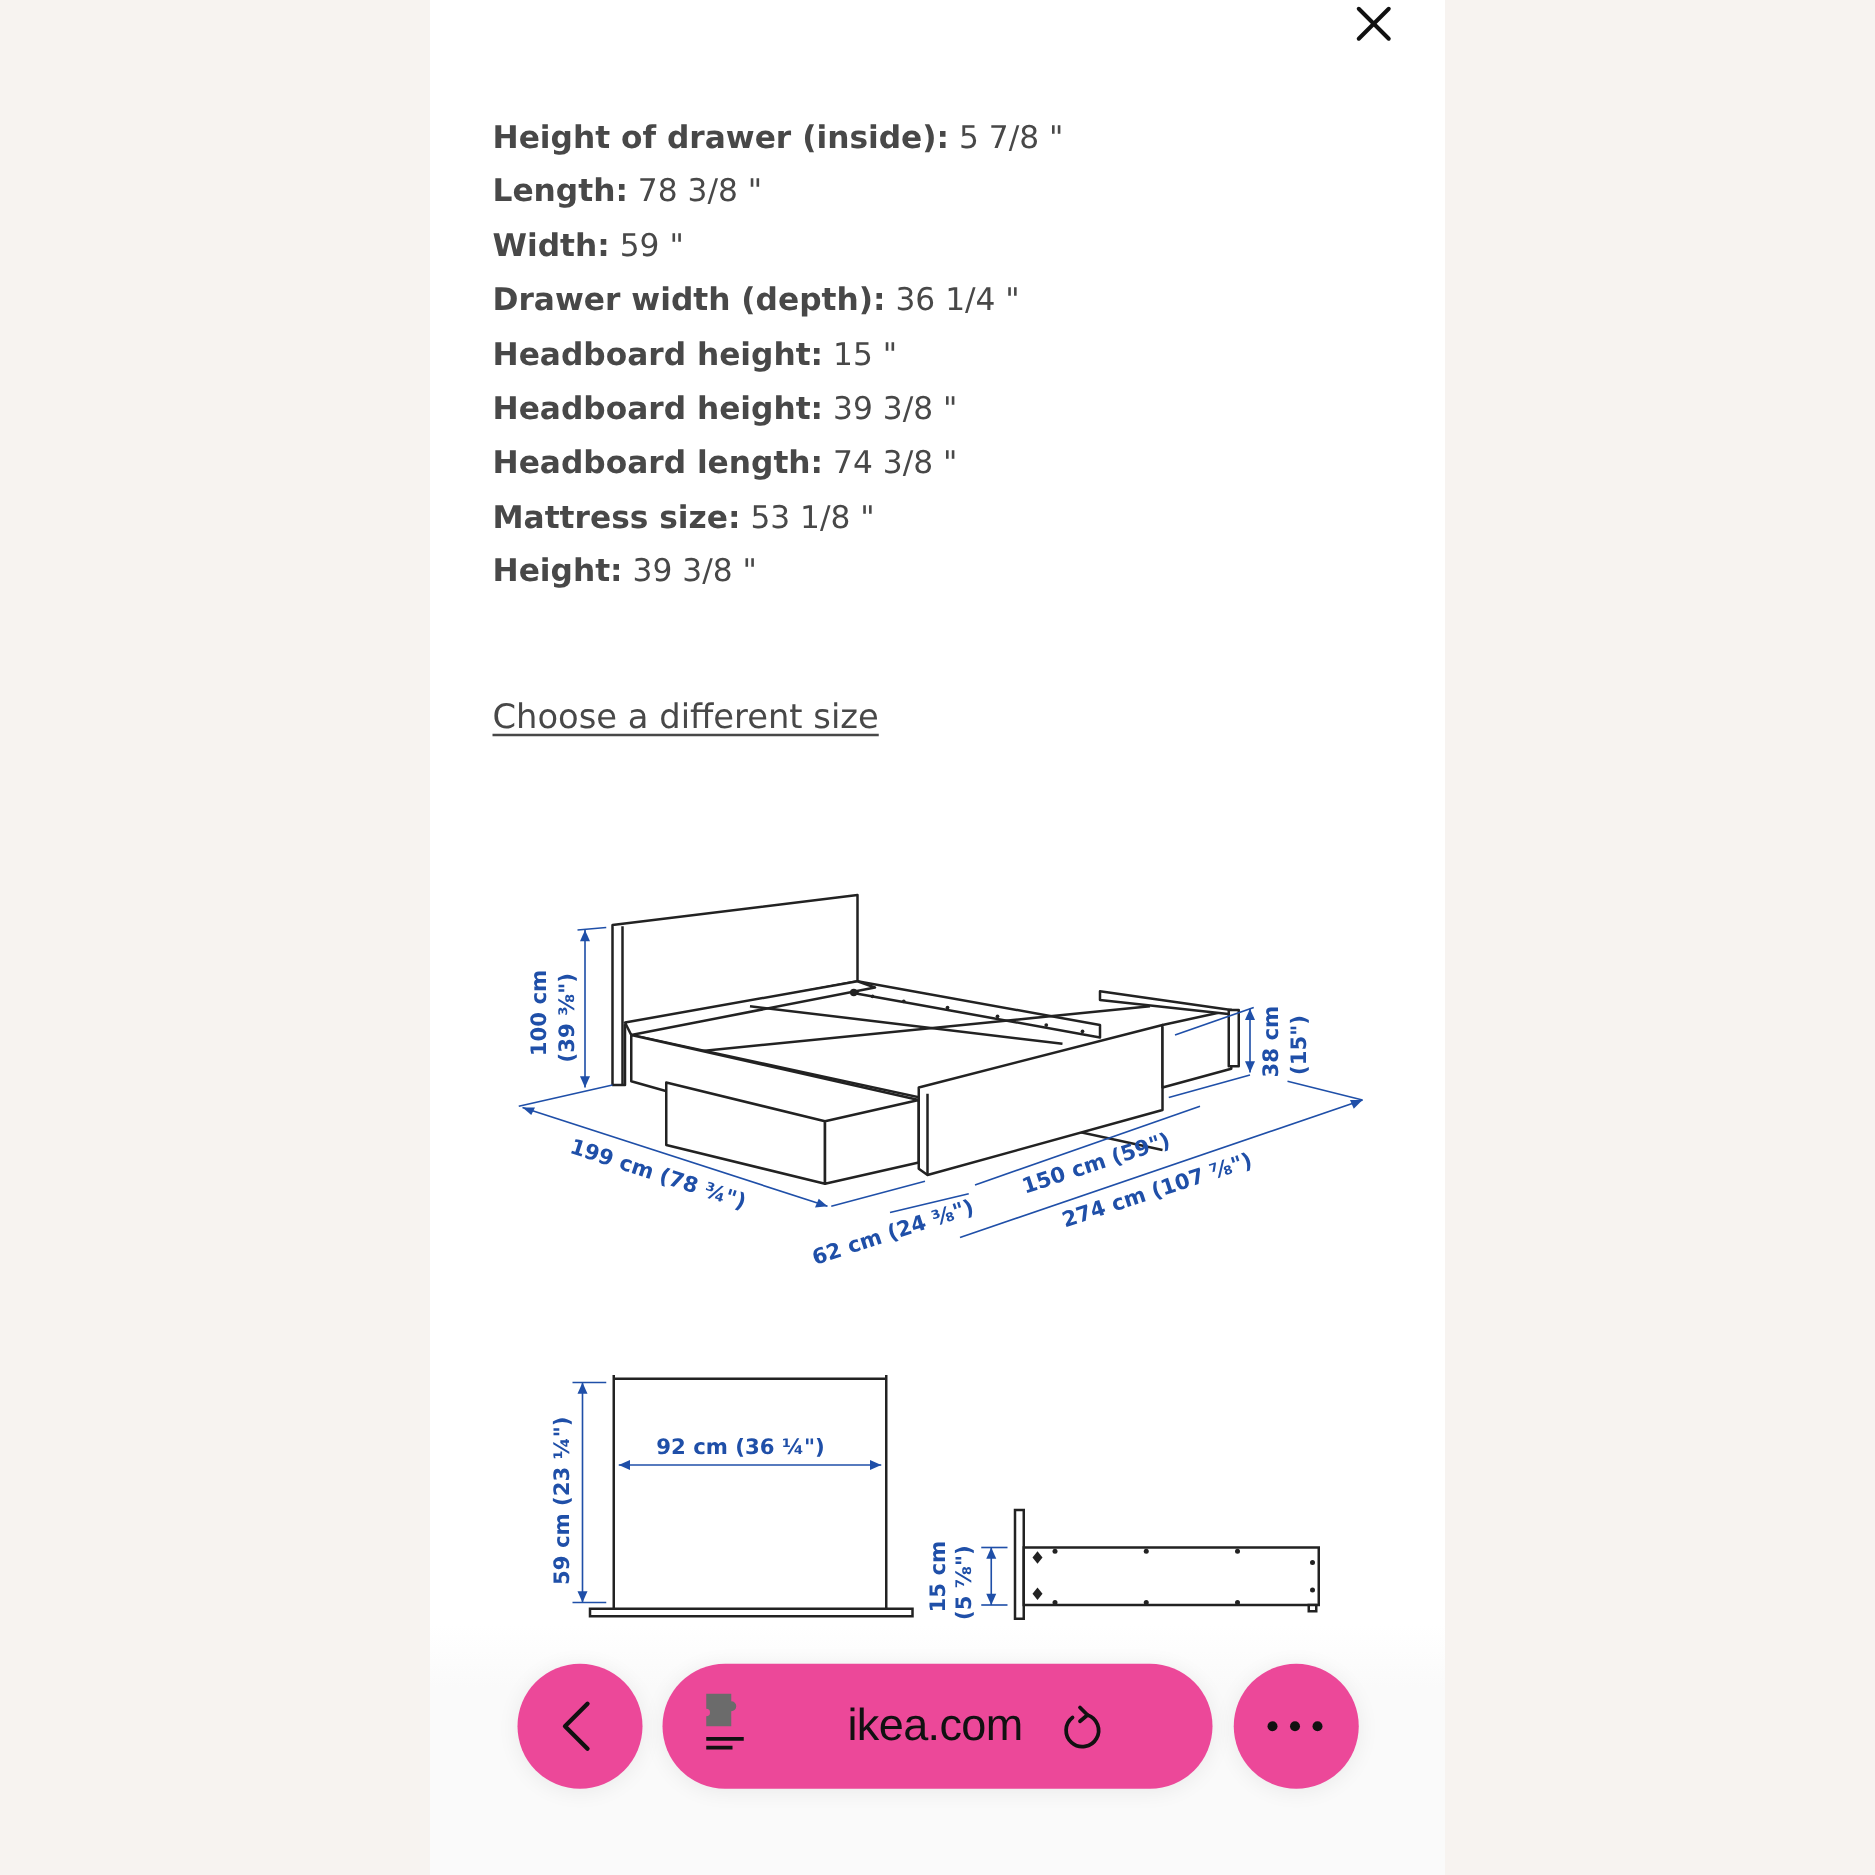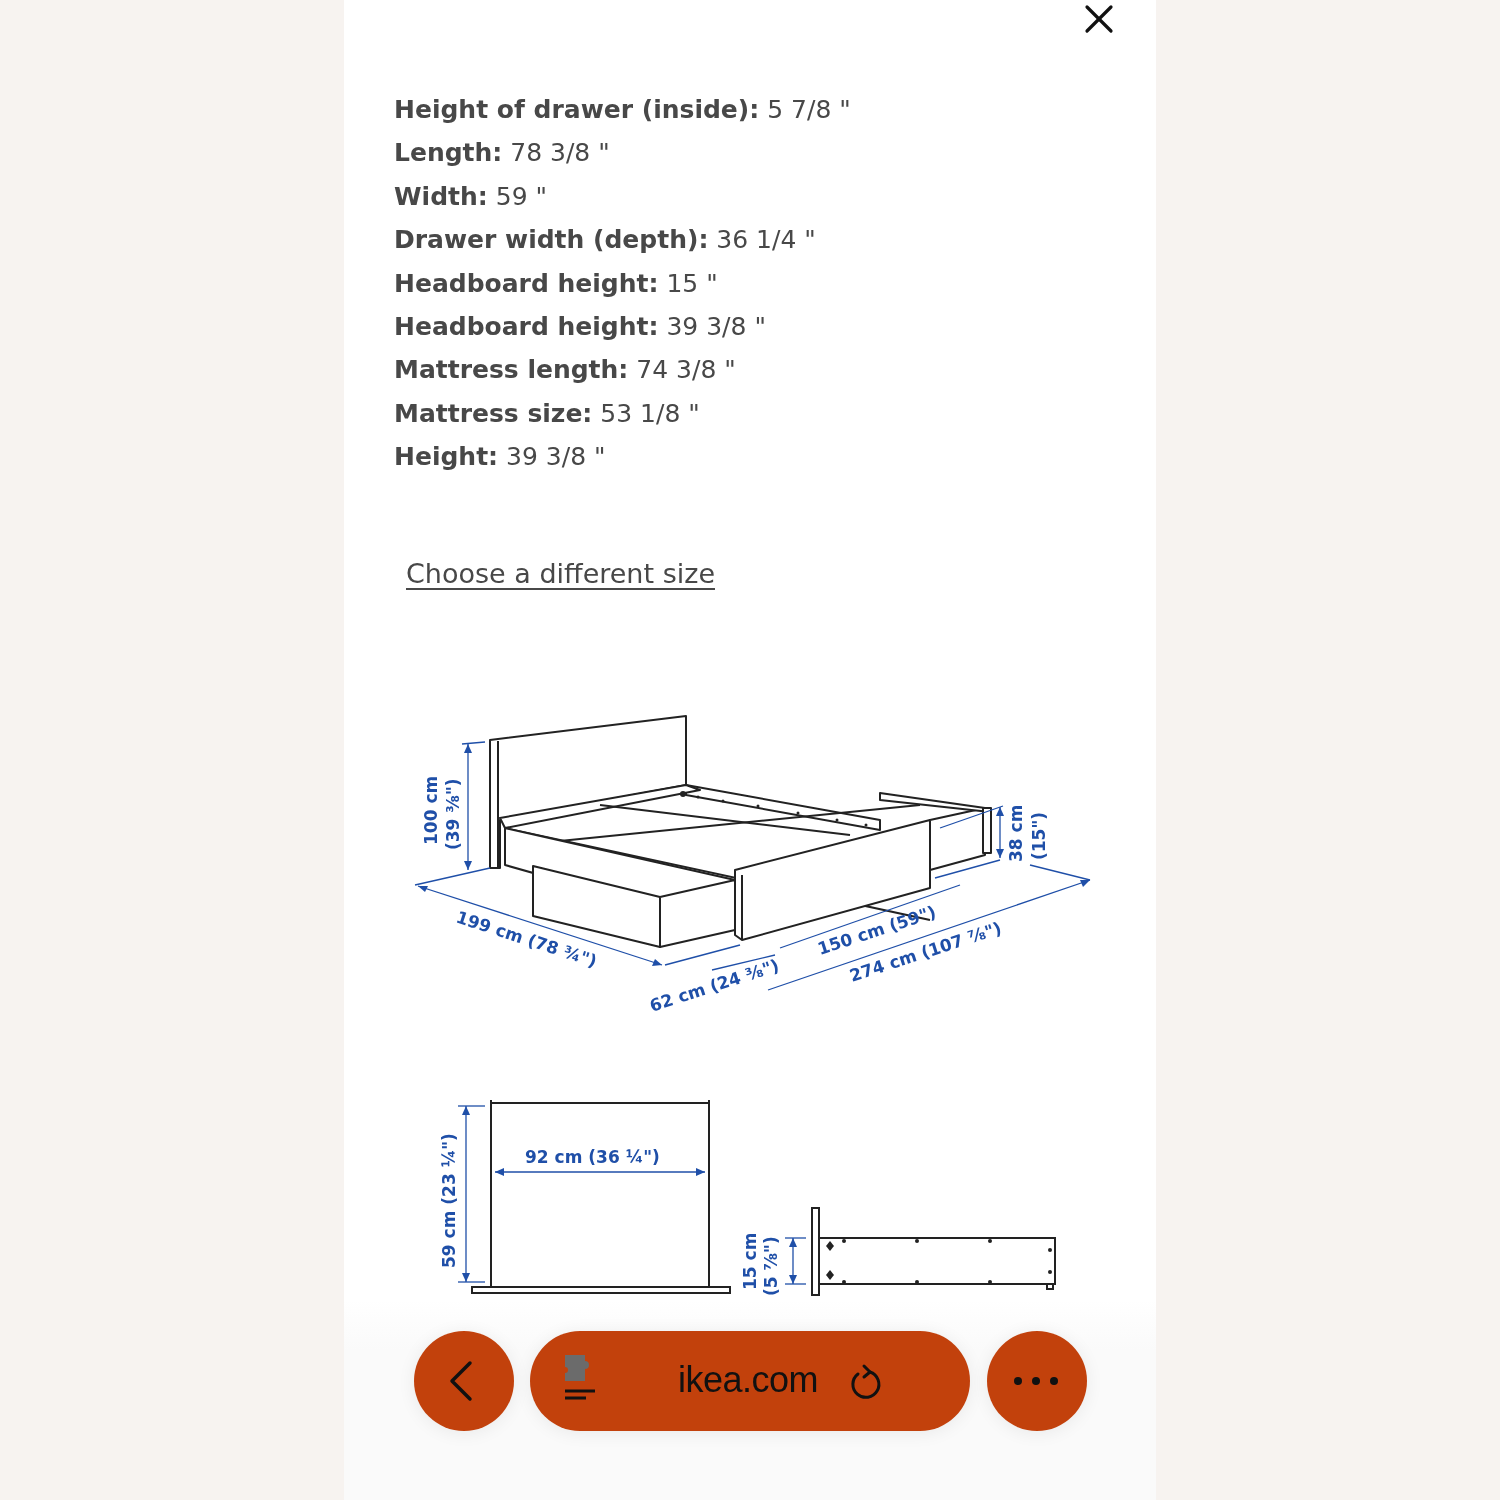--- a/index.html
+++ b/index.html
@@ -16,28 +16,28 @@
   .specs {
     position:absolute; left:394px; top:88px; width:700px;
   }
   .spec-row {
     font-size:25px; line-height:43.4px; color:#484848; white-space:nowrap;
   }
   .spec-row .lbl { font-weight:bold; color:#484848; }
   .spec-row .val { font-weight:normal; color:#484848; }
   .size-link {
     position:absolute; left:394px; top:558px; font-size:27px; color:#484848;
-    text-decoration:underline; text-underline-offset:5px; text-decoration-thickness:2px; cursor:pointer;margin-left:12px;
+    text-decoration:underline; text-underline-offset:5px; text-decoration-thickness:2px; cursor:pointer;
   }
   .diagram { position:absolute; left:400px; top:700px; width:720px; height:620px; }
   .diagram svg text { font-family:"DejaVu Sans","Liberation Sans",sans-serif; font-weight:bold; fill:#1f4fa8; }
   .bottom-bar { position:absolute; left:344px; top:1300px; width:812px; height:200px;
     background:linear-gradient(to bottom, rgba(255,255,255,0) 0%, rgba(250,250,250,1) 25%); }
   .pill {
-    position:absolute; background:#c2410c; border-radius:50px;
+    position:absolute; background:#ec4899; border-radius:50px;
     box-shadow:0 2px 18px rgba(0,0,0,0.07);
   }
   .back-btn { left:414px; top:1331px; width:100px; height:100px; border-radius:50%; }
   .url-bar { left:530px; top:1331px; width:440px; height:100px; }
   .more-btn { left:987px; top:1331px; width:100px; height:100px; border-radius:50%; }
   .url-text {
     position:absolute; left:148px; top:28px; font-family:"Liberation Sans",sans-serif;
     font-size:36px; color:#111; letter-spacing:-0.5px;
   }
 </style>
@@ -53,21 +53,21 @@
   </svg>
 </div>
 
 <div class="specs">
   <div class="spec-row"><span class="lbl">Height of drawer (inside):</span> <span class="val">5 7/8 "</span></div>
   <div class="spec-row"><span class="lbl">Length:</span> <span class="val">78 3/8 "</span></div>
   <div class="spec-row"><span class="lbl">Width:</span> <span class="val">59 "</span></div>
   <div class="spec-row"><span class="lbl">Drawer width (depth):</span> <span class="val">36 1/4 "</span></div>
   <div class="spec-row"><span class="lbl">Headboard height:</span> <span class="val">15 "</span></div>
   <div class="spec-row"><span class="lbl">Headboard height:</span> <span class="val">39 3/8 "</span></div>
-  <div class="spec-row"><span class="lbl">Mattress length:</span> <span class="val">74 3/8 "</span></div>
+  <div class="spec-row"><span class="lbl">Headboard length:</span> <span class="val">74 3/8 "</span></div>
   <div class="spec-row"><span class="lbl">Mattress size:</span> <span class="val">53 1/8 "</span></div>
   <div class="spec-row"><span class="lbl">Height:</span> <span class="val">39 3/8 "</span></div>
 </div>
 
 <a class="size-link">Choose a different size</a>
 
 <div class="diagram">
   <svg width="720" height="620" viewBox="400 700 720 620">
     <g stroke="#222" stroke-width="2" fill="#fff" stroke-linejoin="round">
 

